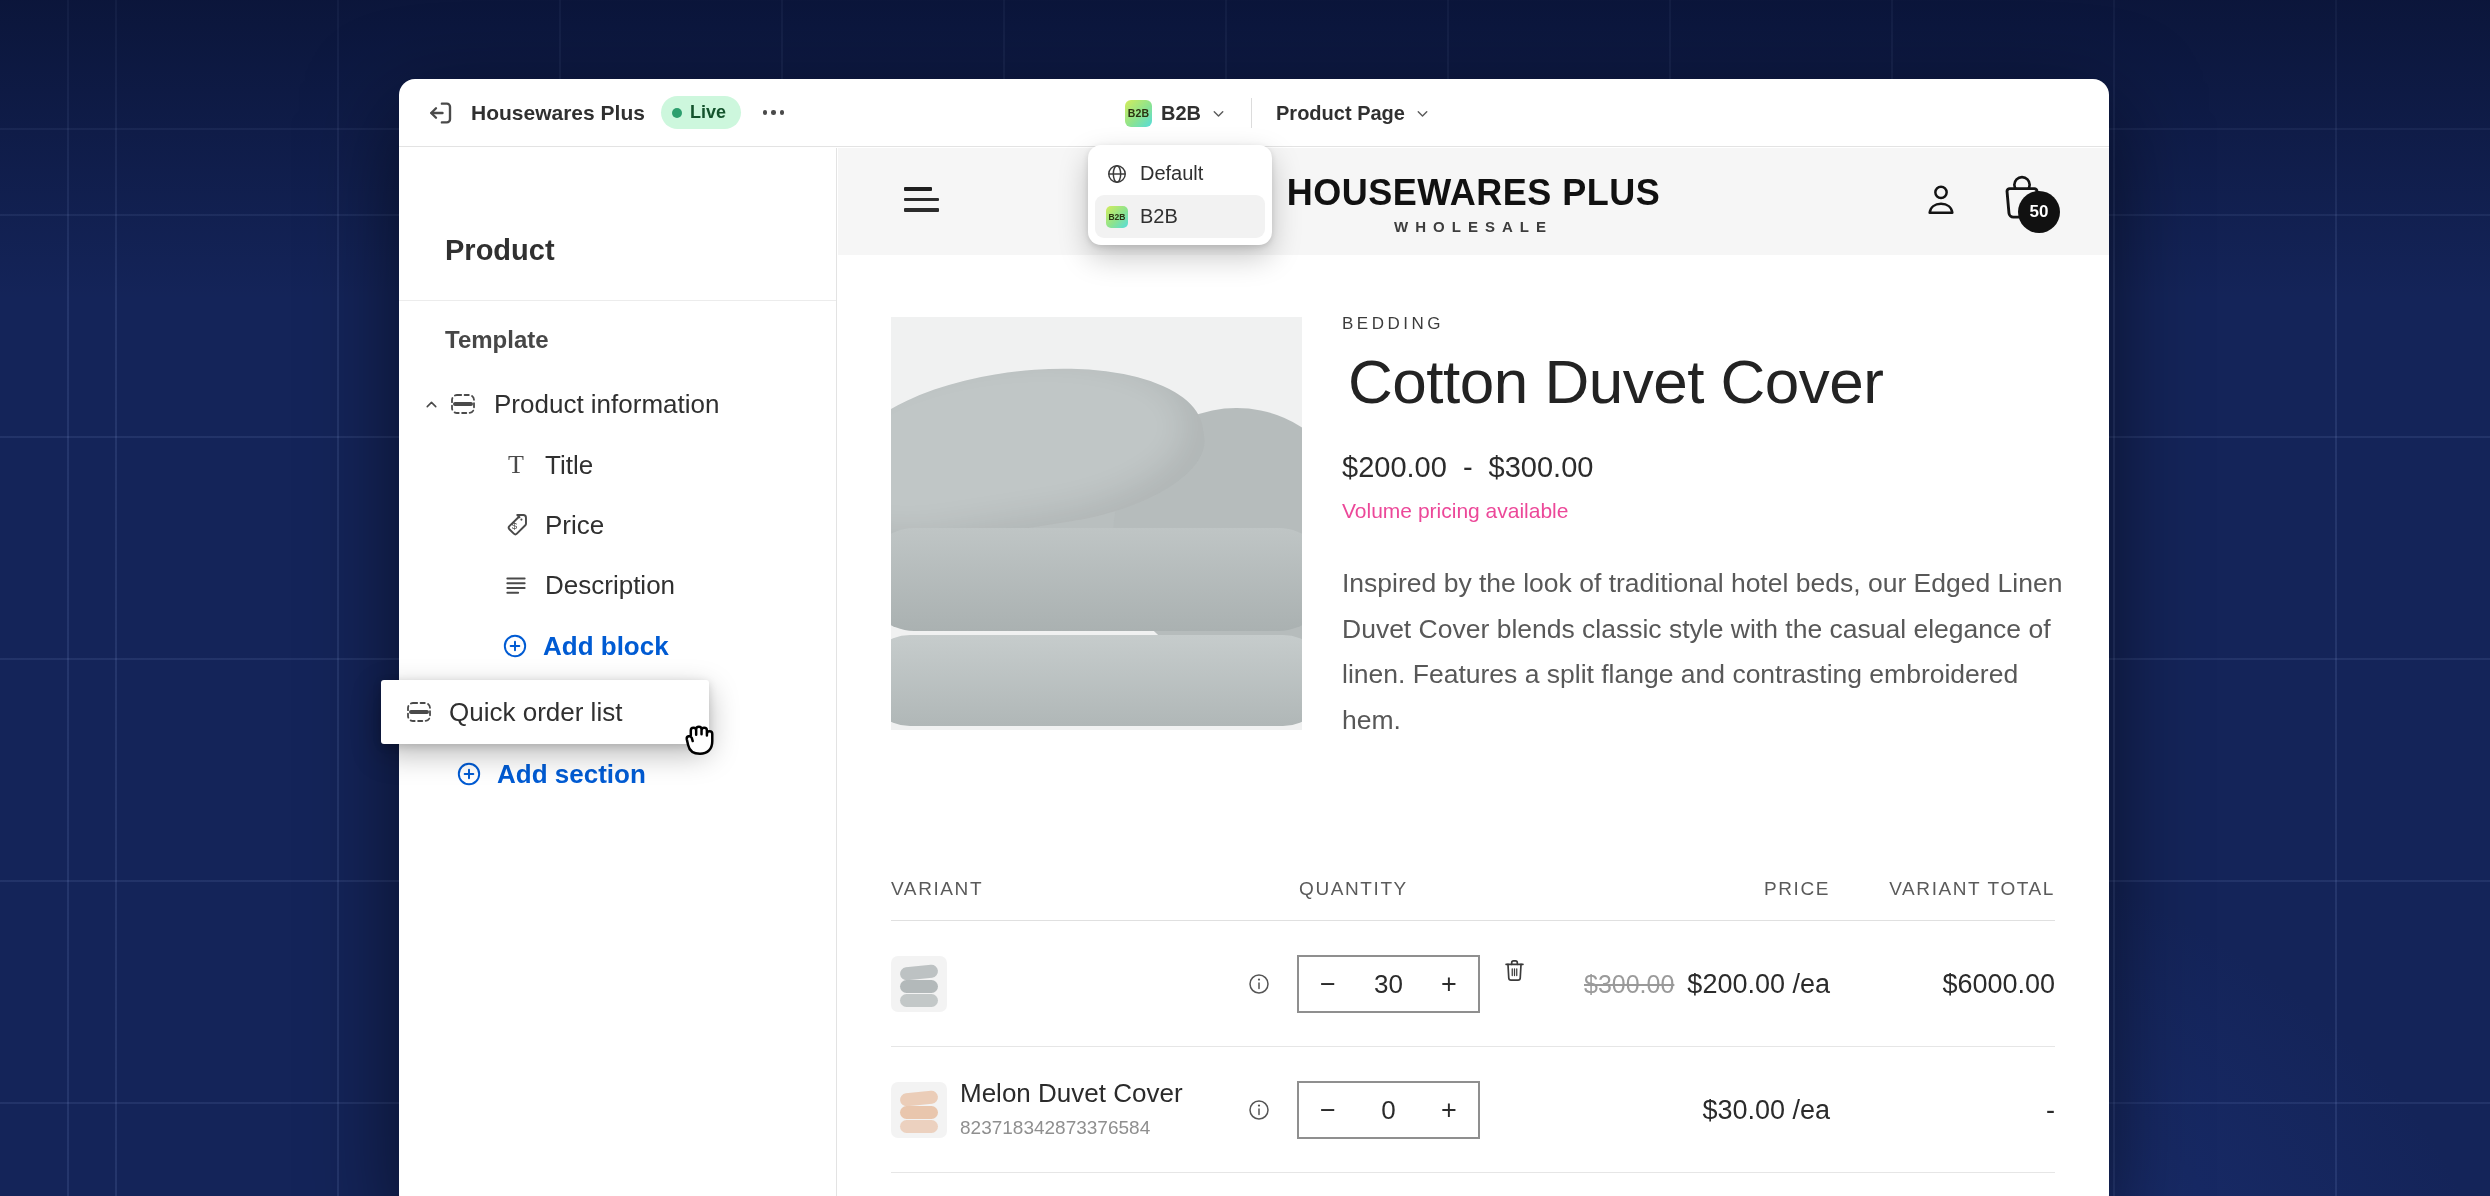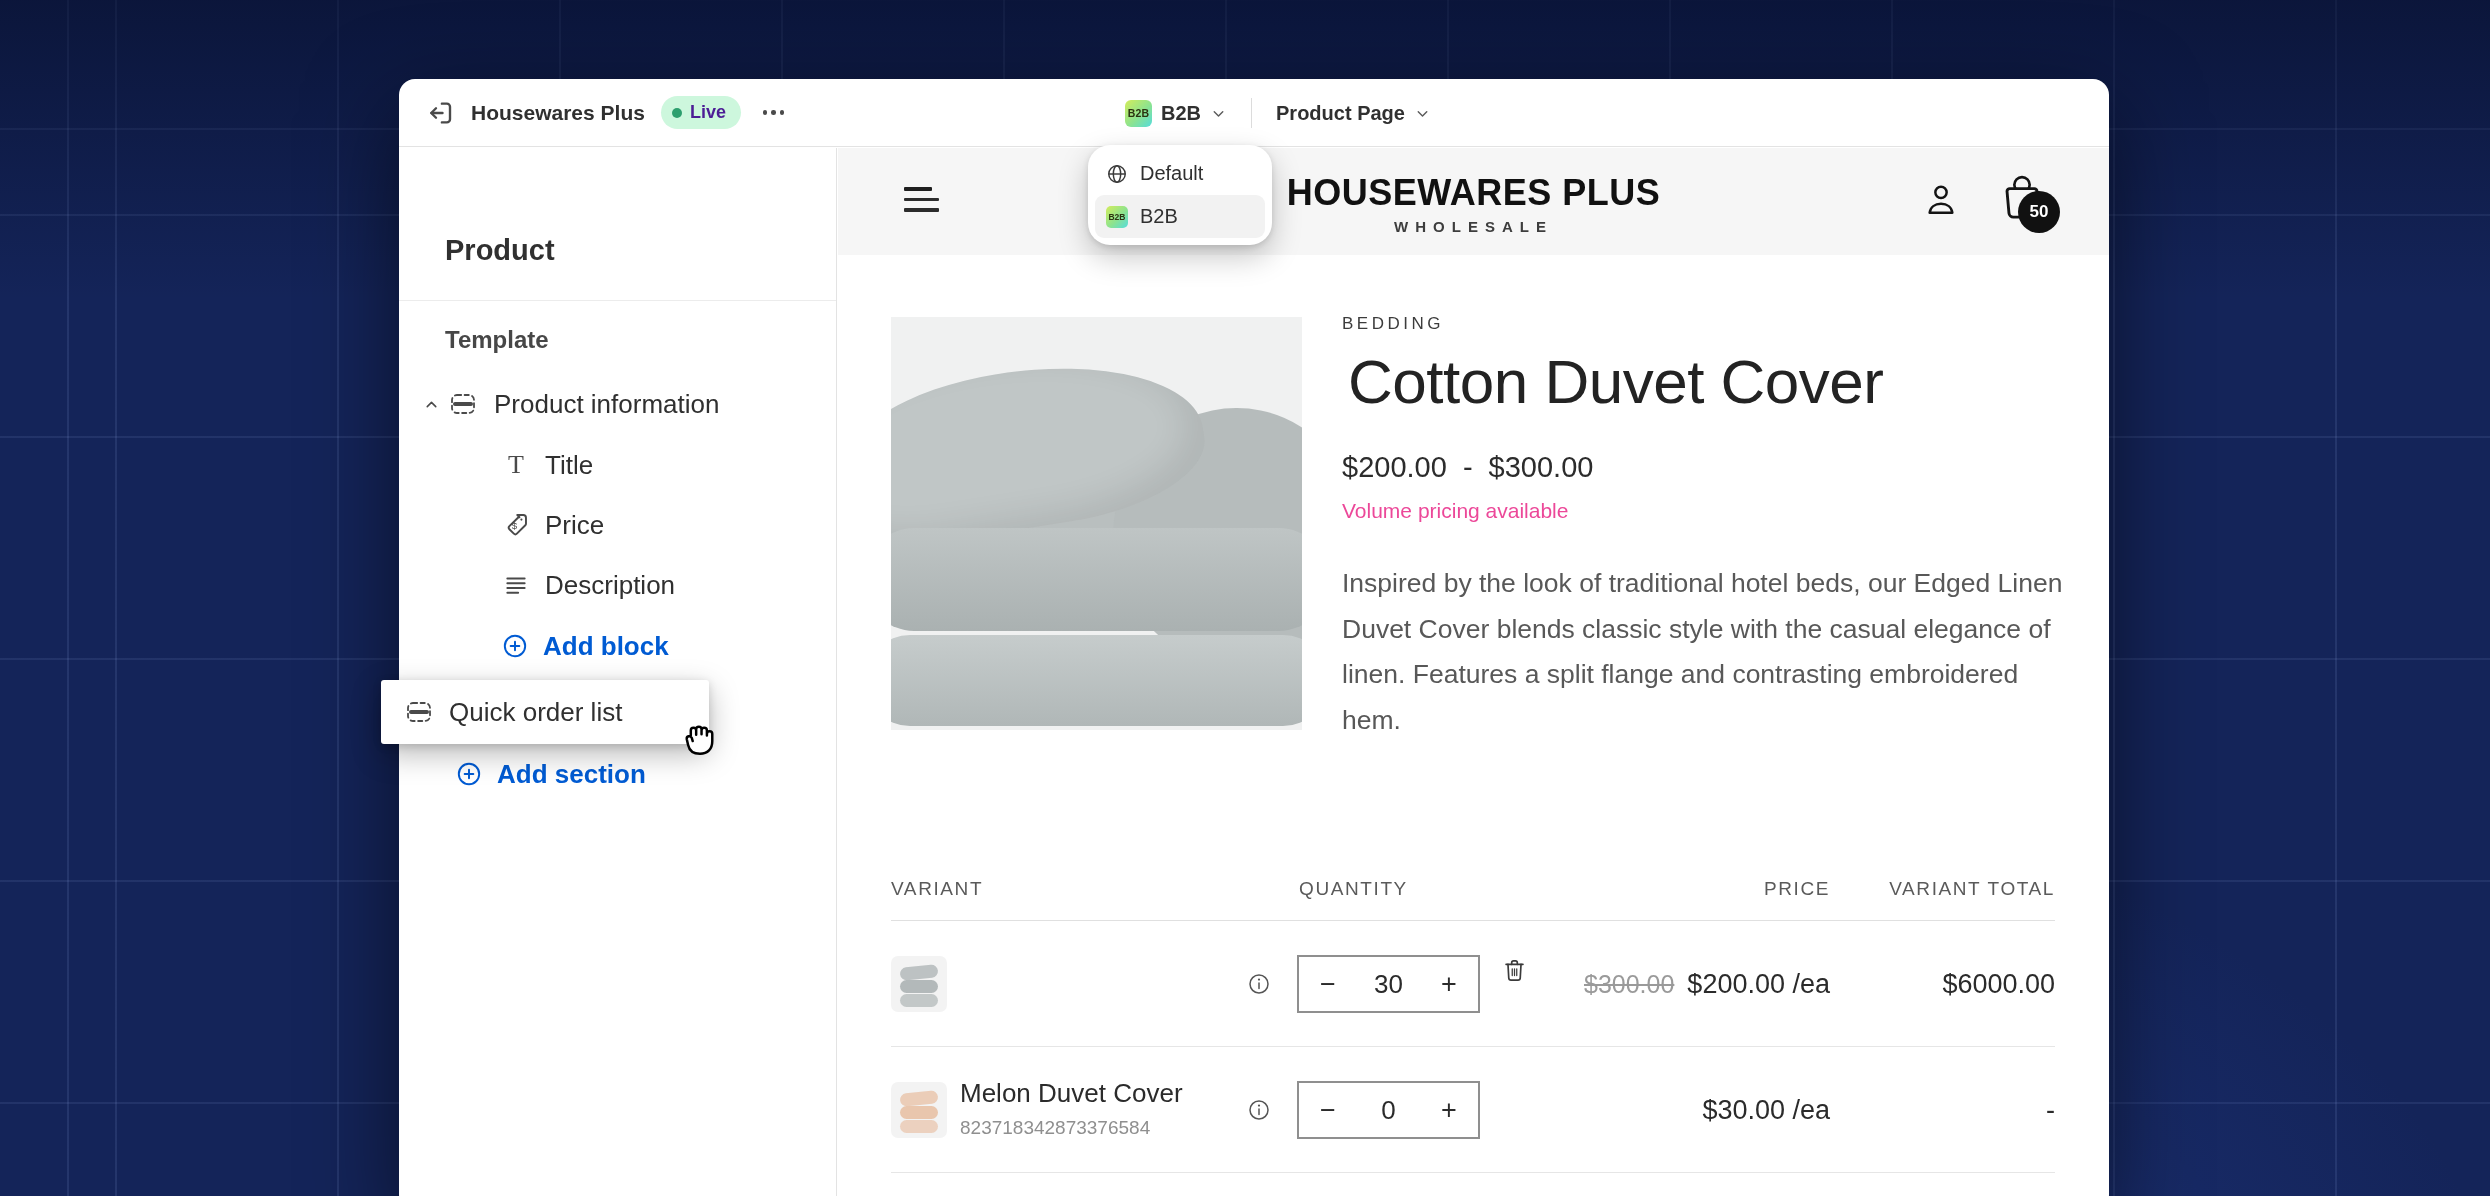--- a/index.html
+++ b/index.html
@@ -25,41 +25,41 @@
   }
 
   
   .topbar {
     position:relative; height:68px; display:flex; align-items:center;
     padding:0 26px; border-bottom:1px solid #e3e3e3;
   }
   .tb-left { display:flex; align-items:center; gap:16px; }
   .shop-name { font-size:21px; font-weight:600; color:#303030; }
   .live-pill {
-    display:flex; align-items:center; gap:8px; background:#cdf7dd; color:#4c1d95;
+    display:flex; align-items:center; gap:8px; background:#cdf7dd; color:#14532d;
     border-radius:999px; padding:6px 15px 6px 11px; font-size:18px; font-weight:550;
   }
   .live-dot { width:10px; height:10px; border-radius:50%; background:#2d9f6e; }
   .more-dots { display:flex; gap:4px; margin-left:6px; cursor:pointer; }
   .more-dots i { width:4.5px; height:4.5px; border-radius:50%; background:#4a4a4a; }
 
   .tb-center { position:absolute; left:726px; top:0; height:68px; display:flex; align-items:center; gap:9px; }
   .b2b-badge {
     width:27px; height:27px; border-radius:6px; display:flex; align-items:center; justify-content:center;
     background:linear-gradient(135deg,#d3ec5c 0%, #8ce38f 55%, #55dcdc 100%);
     font-size:10.5px; font-weight:800; color:#2b3310; letter-spacing:.2px;
   }
   .tb-label { font-size:20px; font-weight:650; color:#303030; }
   .tb-sep { width:1px; height:30px; background:#dcdcdc; margin:0 15px; }
   .chev { width:17px; height:17px; stroke:#5c5c5c; fill:none; stroke-width:2; stroke-linecap:round; stroke-linejoin:round; }
 
   
   .dropdown {
     position:absolute; left:689px; top:66px; width:184px; z-index:60;
-    background:#fff; border-radius:22px; padding:7px;
+    background:#fff; border-radius:13px; padding:7px;
     box-shadow:0 12px 30px rgba(0,0,0,.22), 0 2px 6px rgba(0,0,0,.12);
   }
   .dd-item {
     display:flex; align-items:center; gap:12px; height:43px; padding:0 11px;
     border-radius:9px; font-size:20px; color:#303030; cursor:pointer;
   }
   .dd-item.selected { background:#f2f2f2; }
   .dd-globe { width:22px; height:22px; stroke:#3a3a3a; fill:none; stroke-width:1.6; }
   .dd-badge {
     width:22px; height:22px; border-radius:5px; display:flex; align-items:center; justify-content:center;

